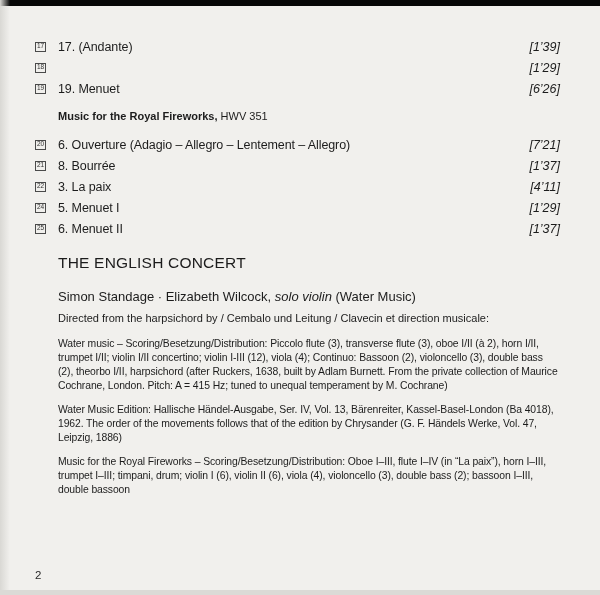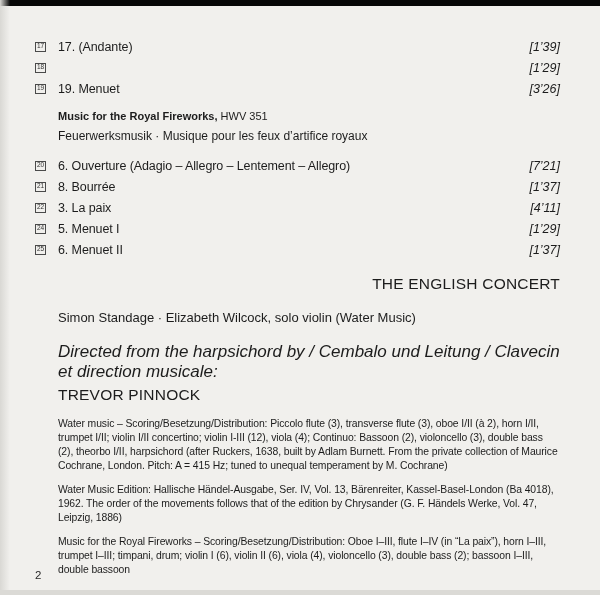--- a/index.html
+++ b/index.html
@@ -49,25 +49,25 @@
     margin:11px 0 0 23px;
     font-size:11px;
   }
   .work-heading .bold { font-weight:bold; }
   .work-subtitle {
     margin:7px 0 0 23px;
     font-size:12px;
   }
   .group2 { margin-top:12px; }
   .ensemble { margin-left:23px; margin-top:15px; }
-  .ensemble-name { font-size:15.5px; letter-spacing:0.2px;text-align:right; }
+  .ensemble-name { font-size:15.5px; letter-spacing:0.2px; }
   .instruments-note { font-size:11px; margin-top:5px; }
   .soloists { font-size:13px; margin-top:17px; }
-  .soloists .italic { }
-  .director-note { font-size:17px; margin-top:17px;font-style:italic; }
+  .soloists .italic { font-style:italic; }
+  .director-note { font-size:11px; margin-top:8px; }
   .director-name { font-size:15.5px; margin-top:4px; letter-spacing:0.2px; }
   .notes { margin-left:23px; margin-top:13px; width:500px; }
   .note {
     font-size:10.4px; line-height:14px;
     margin-top:10px;
     letter-spacing:-0.1px;
   }
   .note .lead { font-weight:normal; }
   .page-number {
     position:absolute; left:35px; bottom:14px;
@@ -89,28 +89,27 @@
         <span class="track-title">17. (Andante)</span>
         <span class="track-duration">[1’39]</span>
       </div>
       <div class="track-row">
         <span class="track-box">18</span>
         <span class="track-duration">[1’29]</span>
       </div>
       <div class="track-row">
         <span class="track-box">19</span>
         <span class="track-title">19. Menuet</span>
-        <span class="track-duration">[3’26]</span>
+        <span class="track-duration">[6’26]</span>
       </div>
     </div>
 
     <div class="work-heading">
       <span class="bold">Music for the Royal Fireworks,</span><span> HWV 351</span>
     </div>
-    <div class="work-subtitle">Feuerwerksmusik · Musique pour les feux d’artifice royaux</div>
 
     <div class="track-group group2">
       <div class="track-row">
         <span class="track-box">20</span>
         <span class="track-title">6. Ouverture (Adagio – Allegro – Lentement – Allegro)</span>
         <span class="track-duration">[7’21]</span>
       </div>
       <div class="track-row">
         <span class="track-box">21</span>
         <span class="track-title">8. Bourrée</span>
@@ -132,21 +131,20 @@
         <span class="track-duration">[1’37]</span>
       </div>
     </div>
 
     <div class="ensemble">
       <div class="ensemble-name">THE ENGLISH CONCERT</div>
       <div class="soloists">
         <span>Simon Standage · Elizabeth Wilcock, </span><span class="italic">solo violin</span><span> (Water Music)</span>
       </div>
       <div class="director-note">Directed from the harpsichord by / Cembalo und Leitung / Clavecin et direction musicale:</div>
-      <div class="director-name">TREVOR PINNOCK</div>
     </div>
 
     <div class="notes">
       <div class="note">
         <span class="lead">Water music – Scoring/Besetzung/Distribution:</span><span> Piccolo flute (3), transverse flute (3), oboe I/II (à 2), horn I/II, trumpet I/II; violin I/II concertino; violin I-III (12), viola (4); Continuo: Bassoon (2), violoncello (3), double bass (2), theorbo I/II, harpsichord (after Ruckers, 1638, built by Adlam Burnett. From the private collection of Maurice Cochrane, London. Pitch: A = 415 Hz; tuned to unequal temperament by M. Cochrane)</span>
       </div>
       <div class="note">
         <span class="lead">Water Music Edition:</span><span> Hallische Händel-Ausgabe, Ser. IV, Vol. 13, Bärenreiter, Kassel-Basel-London (Ba 4018), 1962. The order of the movements follows that of the edition by Chrysander (G. F. Händels Werke, Vol. 47, Leipzig, 1886)</span>
       </div>
       <div class="note">

